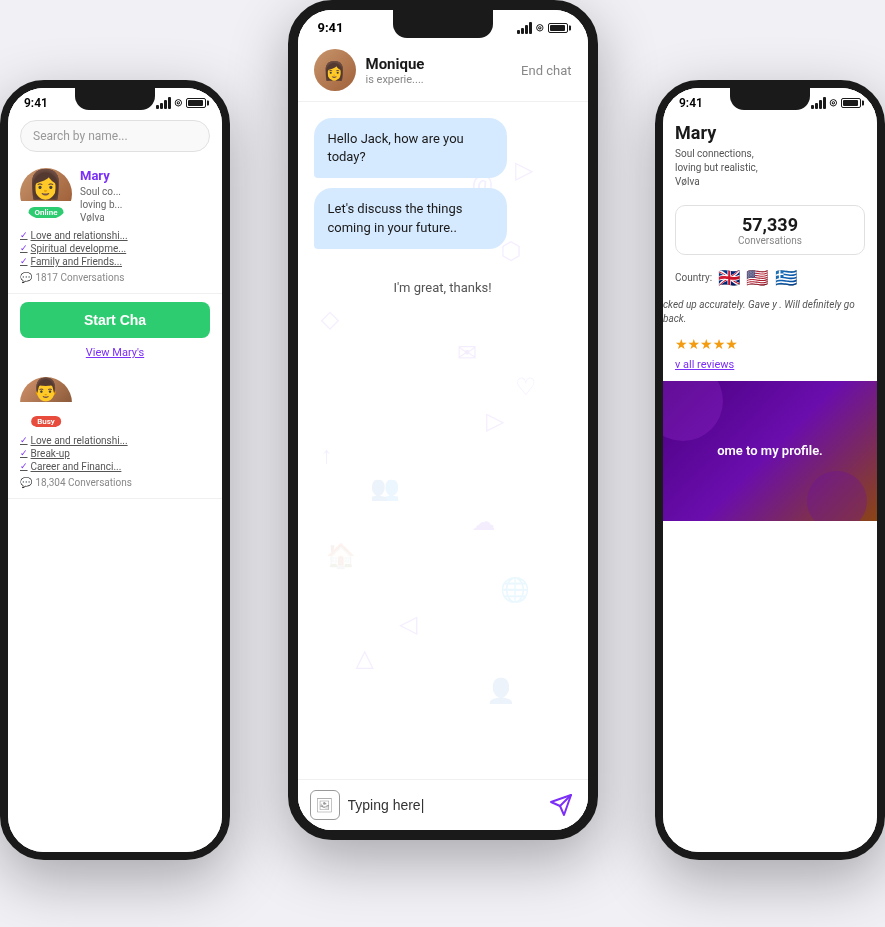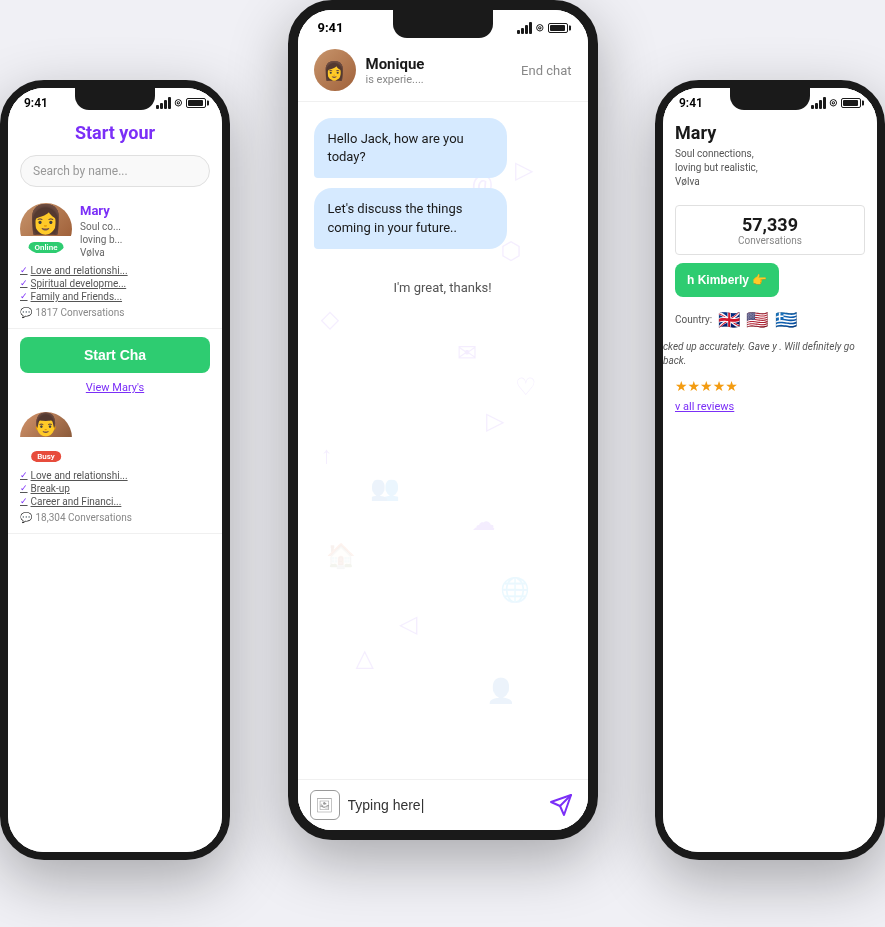--- a/index.html
+++ b/index.html
@@ -404,21 +404,21 @@
 
     .right-desc {
       font-size: 10px;
       color: #555;
       line-height: 1.4;
       margin-top: 4px;
     }
 
     .stats-box {
       border: 1px solid #e0e0e0;
-      border-radius: 4px;
+      border-radius: 10px;
       padding: 8px 14px;
       margin: 8px 12px;
       text-align: center;
     }
 
     .stats-number {
       font-size: 18px;
       font-weight: 700;
       color: #1a1a1a;
     }
@@ -571,25 +571,20 @@
           <span></span>
             <span></span>
             <span></span>
             <span></span>
         </div>
         <span class="wifi-icon">⌾</span>
         <div class="battery-icon"></div>
       </div>
     </div>
 
-    <div class="left-header">
-      <div class="left-title">
-        <span>Start you</span><span>r</span>
-      </div>
-    </div>
 
     <div class="search-bar">Search by name...</div>
 
     <div class="advisor-card">
       <div class="advisor-top">
         <div class="advisor-avatar">
           <div class="avatar-mary face-mary">👩</div>
           <div class="status-dot dot-online">Online</div>
         </div>
         <div class="advisor-info">
@@ -737,33 +732,39 @@
     <div class="right-header">
       <div class="right-name">Mary</div>
       <div class="right-desc">Soul connections,<br>loving but realistic,<br>Vølva</div>
     </div>
 
     <div class="stats-box">
       <div class="stats-number">57,339</div>
       <div class="stats-label">Conversations</div>
     </div>
 
-    <button class="chat-with-btn">h Kimberly 👉</button>
 
     <div class="country-flags">
       <span>Country:</span>
       <span class="flag">🇬🇧</span>
       <span class="flag">🇺🇸</span>
       <span class="flag">🇬🇷</span>
     </div>
 
     <div class="review-text">
       <span>cked up accurately. Gave y . Will definitely go back.</span>
     </div>
 
     <div class="stars">
       <span>★★★★★</span>
     </div>
 
     <div class="all-reviews">v all reviews</div>
 
+    <div class="purple-banner">
+      <div class="purple-bg-shape" style="width:80px;height:80px;background:#9b30d0;top:-20px;left:-20px;"></div>
+      <div class="purple-bg-shape" style="width:60px;height:60px;background:#6a0dad;bottom:-10px;right:10px;"></div>
+      <div class="purple-banner-text">
+        <span>ome to my profile.</span>
+      </div>
+    </div>
   </div>
 </div>
 
 </body></html>

